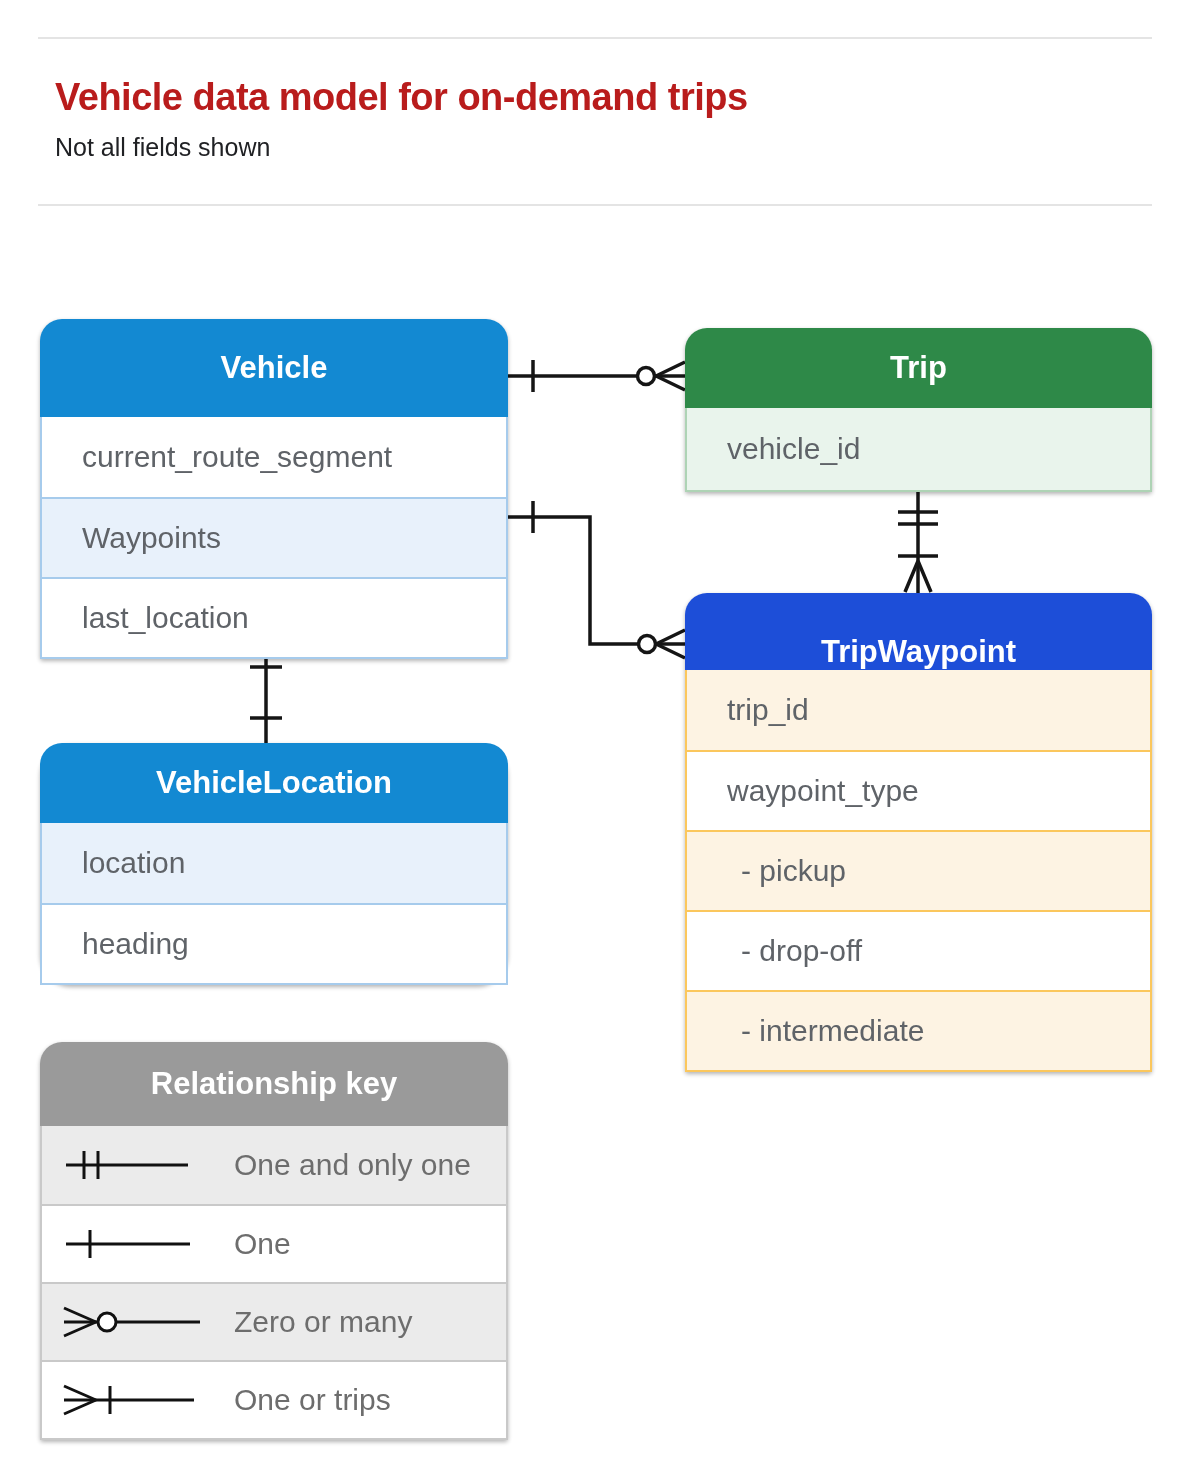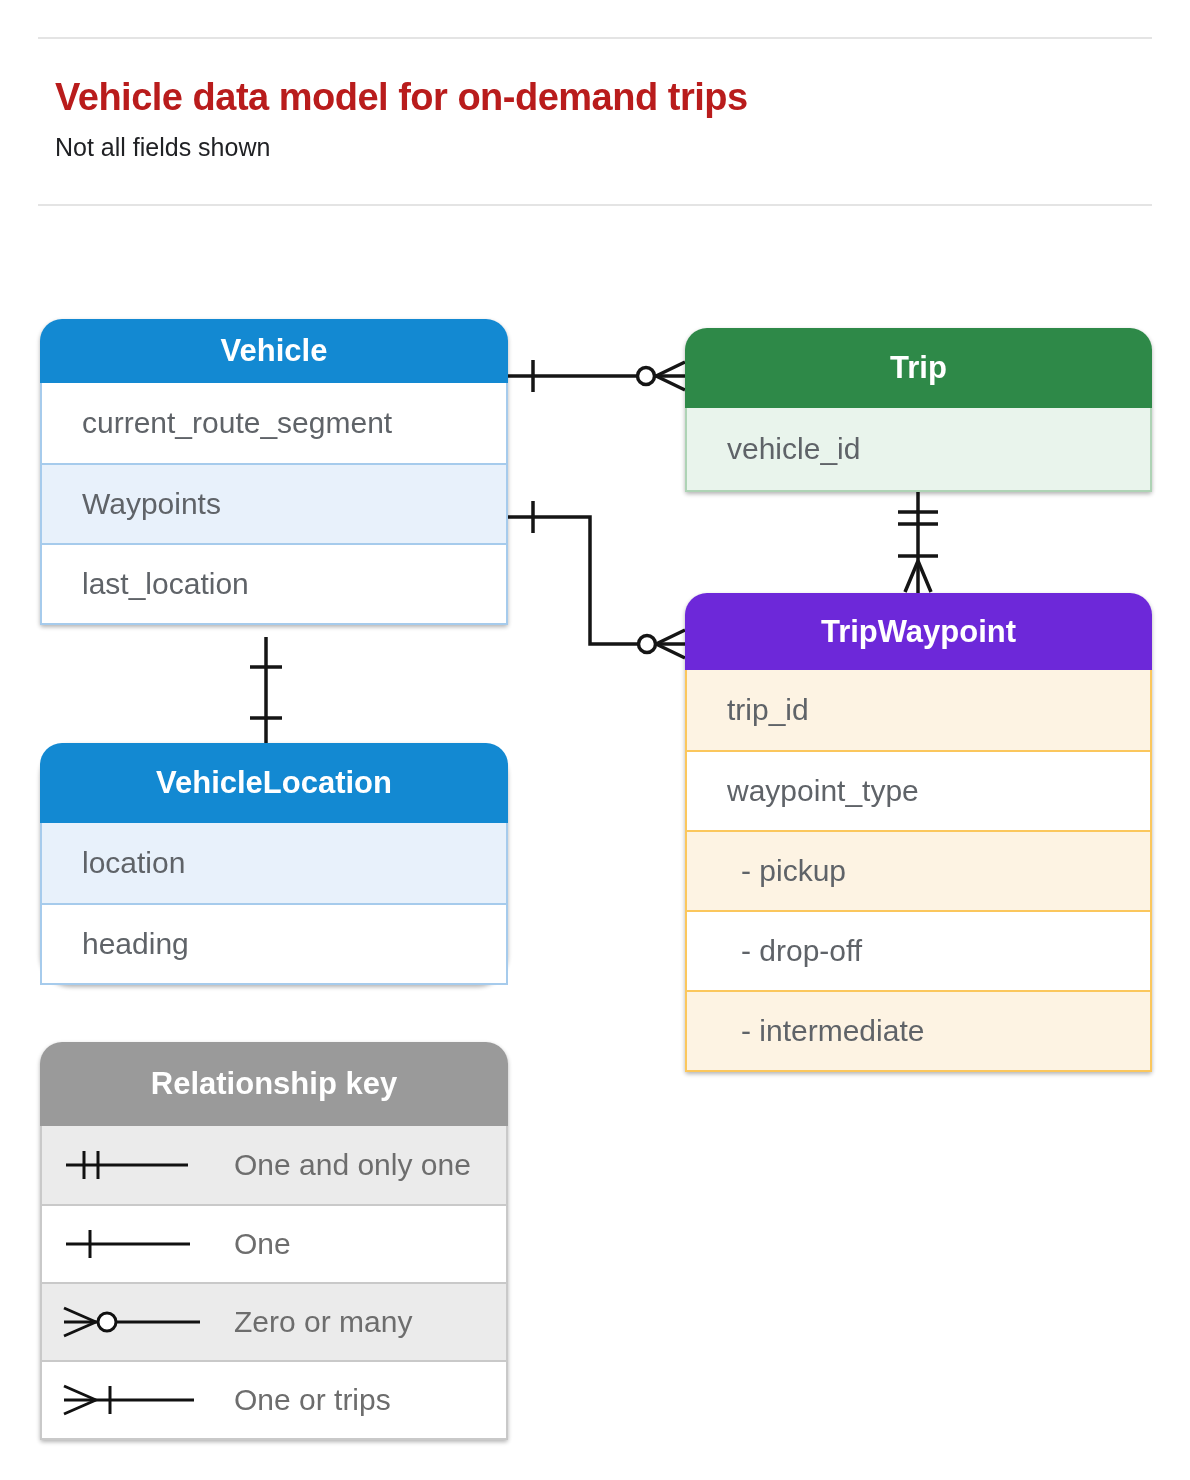--- a/index.html
+++ b/index.html
@@ -33,27 +33,27 @@
   .row:first-child { border-top:none; }
   .row.alt { background:var(--alt); }
   .row.indent { padding-left:54px; }
 
   
   .t-blue   { --bdr:#a6cbec; --alt:#e8f1fb; }
   .t-blue   .entity-header { background:#1389d2; }
   .t-green  { --bdr:#aed3b5; --alt:#e9f4ec; }
   .t-green  .entity-header { background:#2e8948; }
   .t-orange { --bdr:#fbc75d; --alt:#fdf3e3; }
-  .t-orange .entity-header { background:#6d28d9; }
+  .t-orange .entity-header { background:#1d4ed8;align-items:flex-end; }
   .t-gray   { --bdr:#c9c9c9; --alt:#ebebeb; }
   .t-gray   .entity-header { background:#9a9a9a; }
 
   
   .e-vehicle          { left:40px;  top:319px; width:468px; --rowh:80px; }
-  .e-vehicle .entity-header { height:64px; }
+  .e-vehicle .entity-header { height:98px; }
   .e-trip             { left:685px; top:328px; width:467px; --rowh:82px; }
   .e-trip .entity-header { height:80px; }
   .e-tripwaypoint     { left:685px; top:593px; width:467px; --rowh:80px; }
   .e-tripwaypoint .entity-header { height:77px; }
   .e-vehiclelocation  { left:40px;  top:743px; width:468px;border-radius:31px; --rowh:80px; }
   .e-vehiclelocation .entity-header { height:80px; }
   .e-legend           { left:40px;  top:1042px; width:468px; --rowh:78px; }
   .e-legend .entity-header { height:84px; }
 
   

